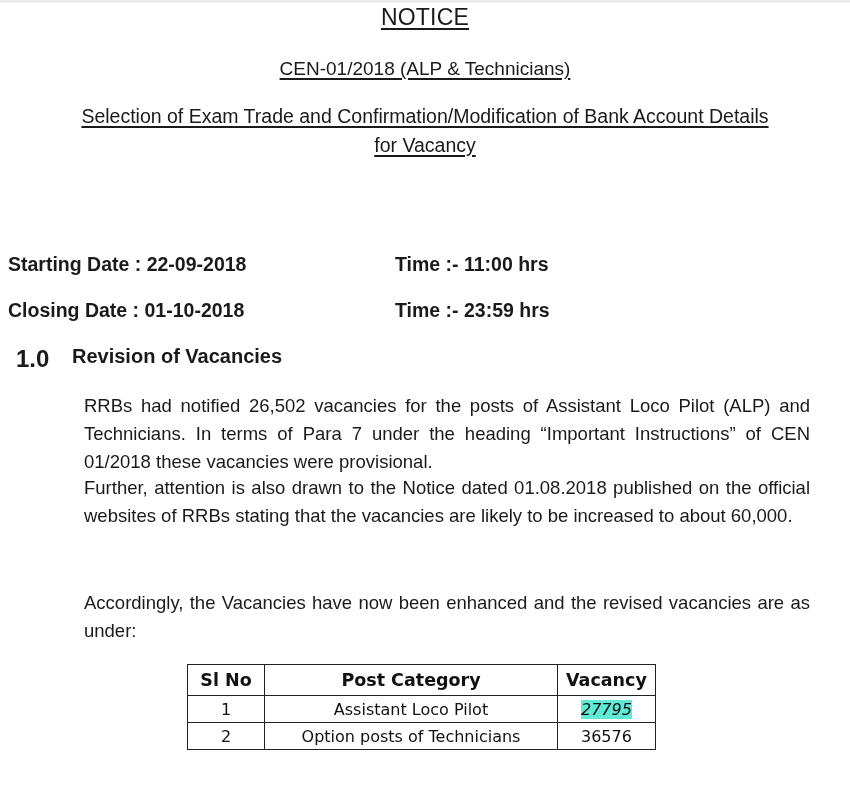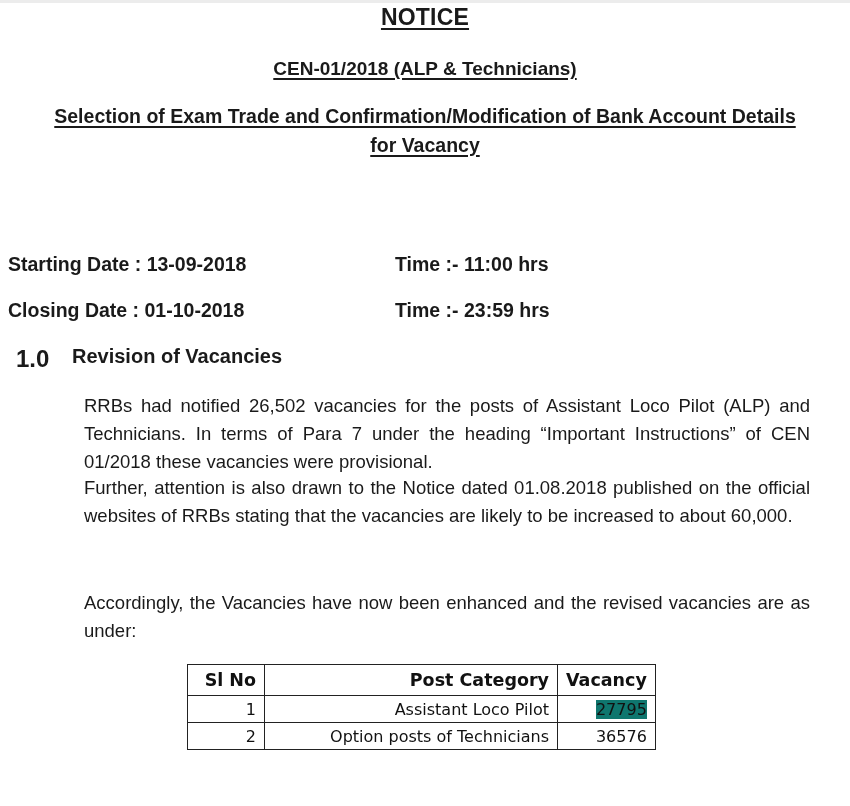--- a/index.html
+++ b/index.html
@@ -3,58 +3,58 @@
   <meta charset="utf-8">
   <style>
     html, body { margin: 0; padding: 0; }
     body {
       width: 850px; height: 806px; overflow: hidden;
       background: #ffffff; position: relative;
       font-family: "Liberation Sans", sans-serif;
       color: #1a1a1a;
     }
     .topstrip { position: absolute; left: 0; top: 0; width: 850px; height: 3px; background: #ececec; }
-    .center { position: absolute; left: 0; width: 850px; text-align: center; font-weight: bold; }
+    .center { position: absolute; left: 0; width: 850px; text-align: center; font-weight: normal; }
     .u { text-decoration: underline; text-underline-offset: 3px; text-decoration-thickness: 2px; }
     .title { top: 4px; font-size: 23px; letter-spacing: 0.2px; }
     .subtitle { top: 58px; font-size: 19px; }
     .heading { top: 102px; font-size: 19.5px; line-height: 29px; }
     .row { position: absolute; font-weight: bold; font-size: 19.5px; white-space: nowrap; }
     .para { position: absolute; left: 72px; width: 726px; font-size: 18.5px; line-height: 28px; text-align: justify; margin-left: 12px; }
     .para .last { text-align-last: left; }
     table.vac {
       position: absolute; left: 187px; top: 664px;
       border-collapse: collapse;
       font-family: "DejaVu Sans", sans-serif;
       font-size: 16px; color: #111;
     }
     table.vac td, table.vac th {
-      border: 1.5px solid #222; padding: 0 8px; height: 26px; text-align: right; white-space: nowrap;
+      border: 1.5px solid #222; padding: 0 8px; height: 26px; text-align: center; white-space: nowrap;
     }
     table.vac th { font-size: 17.5px; font-weight: bold; height: 30px; }
     .c1 { width: 60px; }
     .c2 { width: 276px; }
     .c3 { width: 56px; }
-    .hl { background: #0f766e; }
+    .hl { background: #5eead4; font-style: italic; }
     .tot { text-align: center !important; font-weight: bold; }
     .b { font-weight: bold; }
   </style>
 </head>
 <body>
 
 <div class="topstrip"></div>
 
 <div class="center title u">NOTICE</div>
 <div class="center subtitle u">CEN-01/2018 (ALP &amp; Technicians)</div>
 <div class="center heading">
   <div class="u">Selection of Exam Trade and Confirmation/Modification of Bank Account Details</div>
   <div class="u">for Vacancy</div>
 </div>
 
-<div class="row" style="left:8px; top:253px;">Starting Date : 13-09-2018</div>
+<div class="row" style="left:8px; top:253px;">Starting Date : 22-09-2018</div>
 <div class="row" style="left:395px; top:253px;">Time :- 11:00 hrs</div>
 <div class="row" style="left:8px; top:299px;">Closing Date : 01-10-2018</div>
 <div class="row" style="left:395px; top:299px;">Time :- 23:59 hrs</div>
 
 <div class="row" style="left:16px; top:345px; font-size:24px;">1.0</div>
 <div class="row" style="left:72px; top:345px; font-size:20px;">Revision of Vacancies</div>
 
 <div class="para" style="top:392px;">
   <div class="last">RRBs had notified 26,502 vacancies for the posts of Assistant Loco Pilot (ALP) and Technicians.  In terms of Para 7 under the heading “Important Instructions” of CEN 01/2018 these vacancies were provisional.</div>
 </div>

